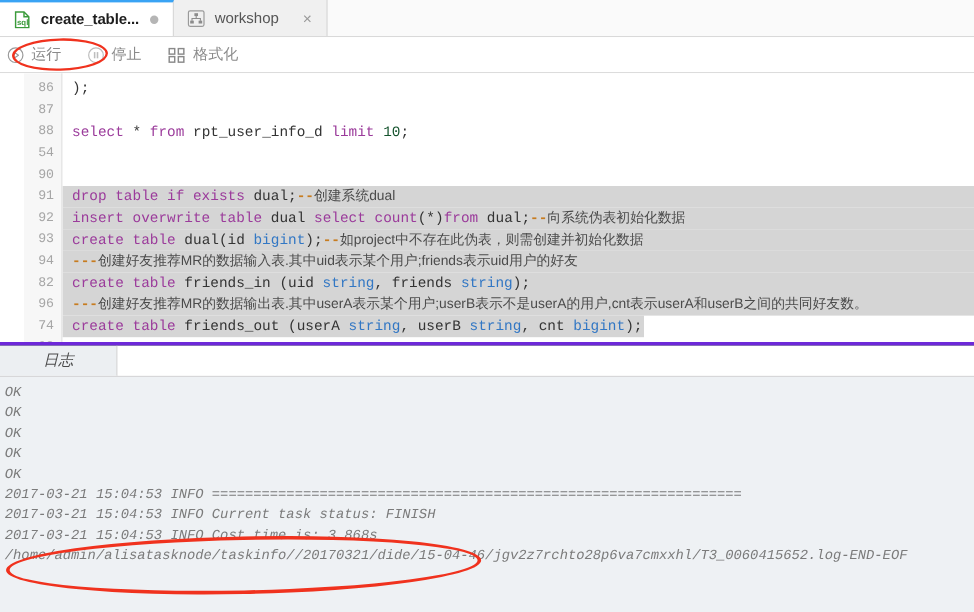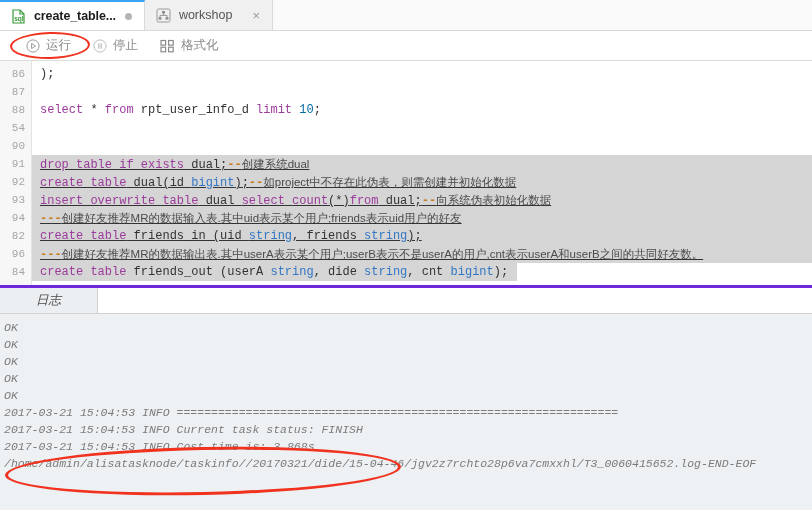--- a/index.html
+++ b/index.html
@@ -84,21 +84,21 @@
   }
 
   
   .toolbar {
     position: relative;
     height: 30px;
     background: #ffffff;
     border-bottom: 1px solid #dcdcdc;
     display: flex;
     align-items: center;
-    padding-left: 26px;
+    padding-left: 6px;
     box-sizing: border-box;
   }
   .tool-btn {
     display: flex;
     align-items: center;
     margin-right: 22px;
     font-size: 12.5px;
     color: #8a8a8a;
     cursor: pointer;
     user-select: none;
@@ -146,20 +146,21 @@
     font-size: 12px;
   }
   .gutter {
     width: 32px;
     flex: 0 0 32px;
     background: #f7f7f7;
     border-right: 1px solid #e3e3e3;
     padding-top: 4px;
     box-sizing: border-box;
     text-align: right;
+    margin-left: 20px;
   }
   .gutter .ln {
     height: 18px;
     line-height: 18px;
     padding-right: 6px;
     color: #a6a6a6;
     font-size: 11px;
     font-family: "Liberation Mono", "DejaVu Sans Mono", monospace;
   }
   .code {
@@ -168,27 +169,27 @@
     position: relative;
     overflow: hidden;
   }
   .code .cl {
     height: 18px;
     line-height: 18px;
     white-space: pre;
     padding-left: 8px;
     color: #333;
   }
-  .code .cl.sel { background: #d5d5d5; text-decoration: underline; }
+  .code .cl.sel { background: #d5d5d5; }
   .code .cl.sel-partial {
     background: linear-gradient(to right, #d5d5d5 0, #d5d5d5 var(--selw, 100%), transparent var(--selw, 100%));
   }
   .k  { color: #9b3b9b; }        
   .t  { color: #3277c4; }        
-  .n  { color: #0369a1; }        
+  .n  { color: #14532d; }        
   .cm-dash { color: #c77c20; font-weight: bold; }
   .cn { color: #4b4b4b; font-family: "Liberation Sans", sans-serif; font-size: 11.5px; }
   .op { color: #333; }
 
   
   .logpanel {
     position: relative;
     background: #0f172a;
     height: 225px;
     overflow: hidden;
@@ -307,36 +308,36 @@
         <div class="ln">87</div>
         <div class="ln">88</div>
         <div class="ln">54</div>
         <div class="ln">90</div>
         <div class="ln">91</div>
         <div class="ln">92</div>
         <div class="ln">93</div>
         <div class="ln">94</div>
         <div class="ln">82</div>
         <div class="ln">96</div>
-        <div class="ln">84</div>
+        <div class="ln">74</div>
         <div class="ln">98</div>
       </div>
     <div class="code" id="code">
         <div class="cl"><span class="op">);</span></div>
         <div class="cl"></div>
         <div class="cl"><span class="k">select</span><span class="op"> * </span><span class="k">from</span><span class="op"> rpt_user_info_d </span><span class="k">limit</span><span class="op"> </span><span class="n">10</span><span class="op">;</span></div>
         <div class="cl"></div>
         <div class="cl"></div>
         <div class="cl sel"><span class="k">drop table if exists</span><span class="op"> dual;</span><span class="cm-dash">--</span><span class="cn">创建系统dual</span></div>
+        <div class="cl sel"><span class="k">insert overwrite table</span><span class="op"> dual </span><span class="k">select</span><span class="op"> </span><span class="k">count</span><span class="op">(*)</span><span class="k">from</span><span class="op"> dual;</span><span class="cm-dash">--</span><span class="cn">向系统伪表初始化数据</span></div>
         <div class="cl sel"><span class="k">create table</span><span class="op"> dual(id </span><span class="t">bigint</span><span class="op">);</span><span class="cm-dash">--</span><span class="cn">如project中不存在此伪表，则需创建并初始化数据</span></div>
-        <div class="cl sel"><span class="k">insert overwrite table</span><span class="op"> dual </span><span class="k">select</span><span class="op"> </span><span class="k">count</span><span class="op">(*)</span><span class="k">from</span><span class="op"> dual;</span><span class="cm-dash">--</span><span class="cn">向系统伪表初始化数据</span></div>
         <div class="cl sel"><span class="cm-dash">---</span><span class="cn">创建好友推荐MR的数据输入表.其中uid表示某个用户;friends表示uid用户的好友</span></div>
         <div class="cl sel"><span class="k">create table</span><span class="op"> friends_in (uid </span><span class="t">string</span><span class="op">, friends </span><span class="t">string</span><span class="op">);</span></div>
         <div class="cl sel"><span class="cm-dash">---</span><span class="cn">创建好友推荐MR的数据输出表.其中userA表示某个用户;userB表示不是userA的用户,cnt表示userA和userB之间的共同好友数。</span></div>
-        <div class="cl sel-partial" style="--selw: 485px;"><span class="k">create table</span><span class="op"> friends_out (userA </span><span class="t">string</span><span class="op">, dide </span><span class="t">string</span><span class="op">, cnt </span><span class="t">bigint</span><span class="op">);</span></div>
+        <div class="cl sel-partial" style="--selw: 485px;"><span class="k">create table</span><span class="op"> friends_out (userA </span><span class="t">string</span><span class="op">, userB </span><span class="t">string</span><span class="op">, cnt </span><span class="t">bigint</span><span class="op">);</span></div>
         <div class="cl"></div>
       </div>
   </div>
 
   <div class="logpanel">
     <div class="log-tabs">
       <div class="log-tab">日志</div>
       <div class="log-tabs-rest"></div>
     </div>
     <div class="log-body" id="log-body">

